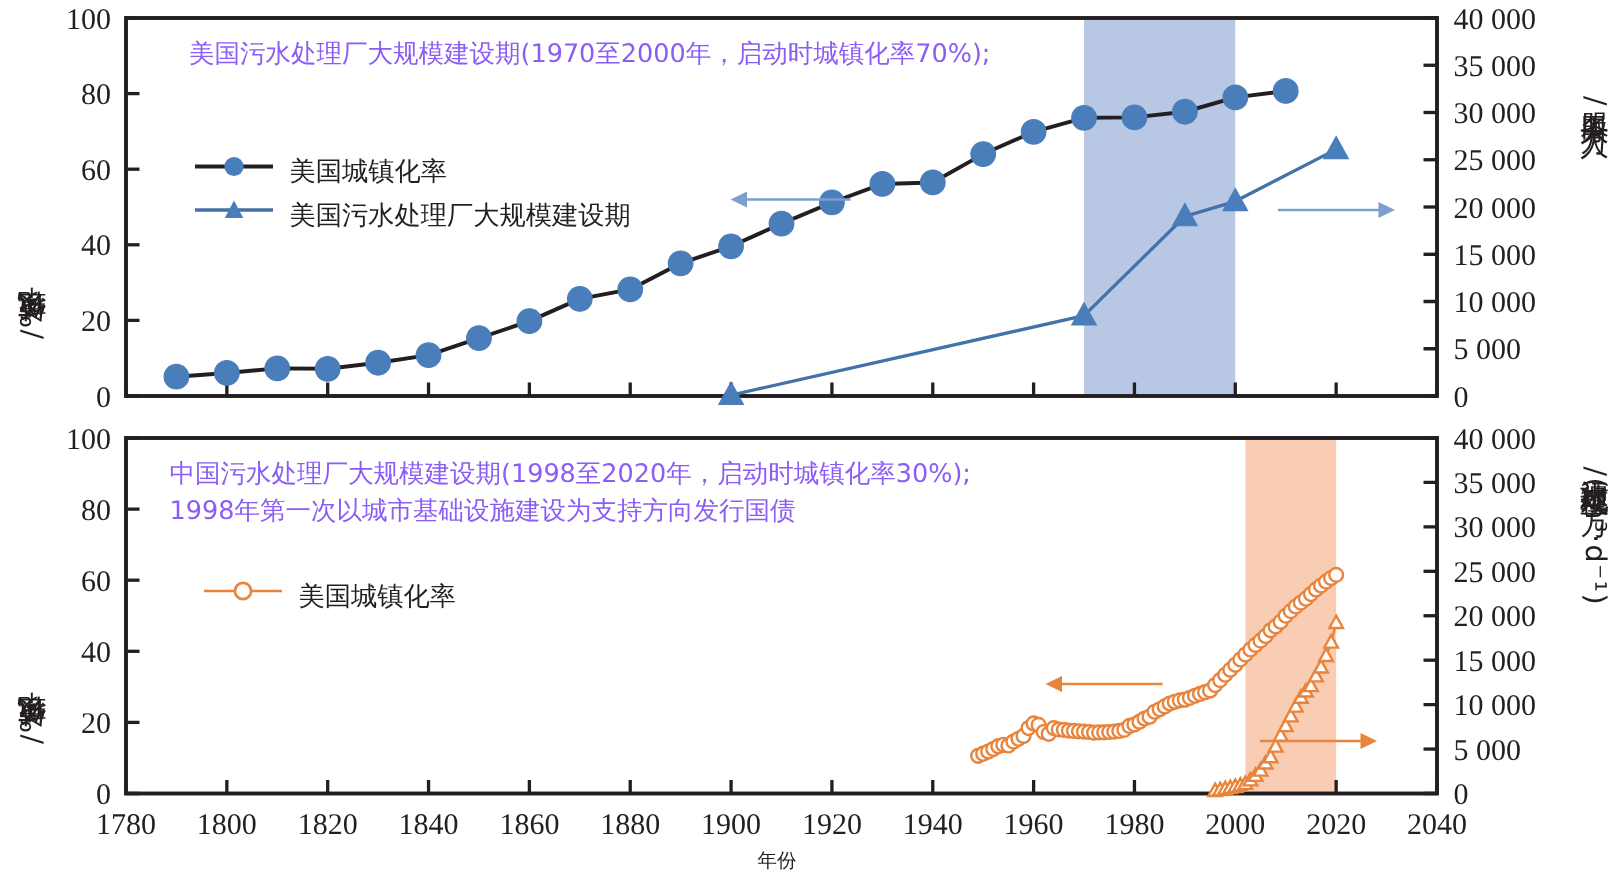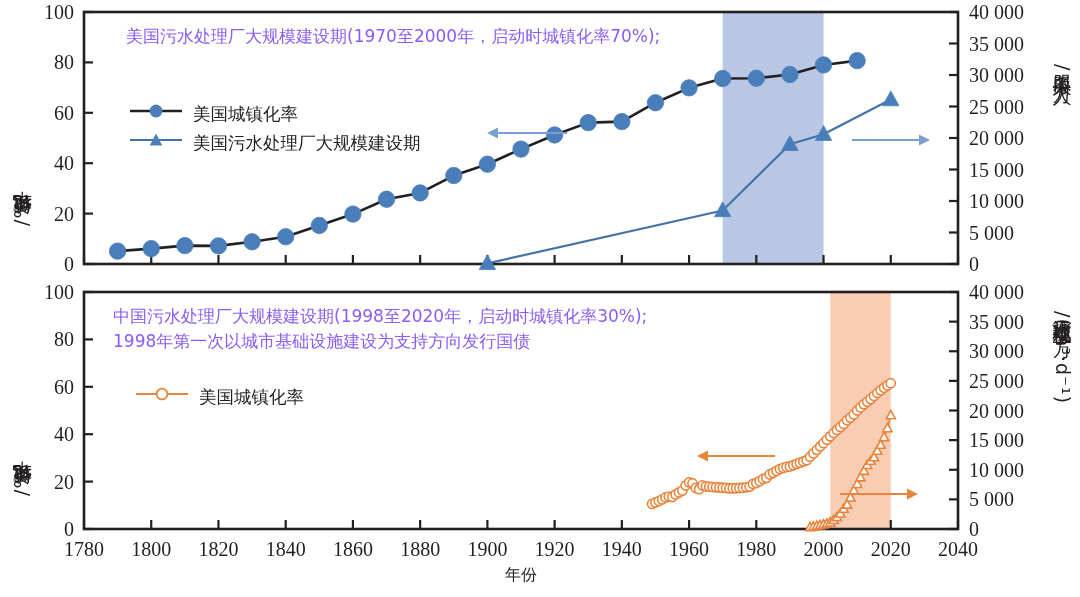--- a/index.html
+++ b/index.html
@@ -15,21 +15,21 @@
 
   .legend{position:absolute;}
   .legrow{display:flex;align-items:flex-start;height:29px;}
   .legrow .sample{width:56px;height:18px;position:relative;margin-right:9px;}
   .legrow .lbl{font-family:"DejaVu Sans",sans-serif;font-size:17.5px;color:#231f20;white-space:nowrap;}
 
   .ylabL{position:absolute;font-family:"DejaVu Sans",sans-serif;font-size:19px;
          writing-mode:vertical-rl;transform:rotate(180deg);white-space:nowrap;letter-spacing:1px;}
   .ylabR{position:absolute;font-family:"DejaVu Sans",sans-serif;font-size:19px;
          writing-mode:vertical-rl;white-space:nowrap;letter-spacing:1px;}
-  .xlab{position:absolute;font-family:Liberation Serif, serif;font-size:16px;}
+  .xlab{position:absolute;font-family:Liberation Serif, serif;font-size:13px;}
 </style>
 </head>
 <body>
 
 <div id="root">
 
   <div class="panel">
 
     <div class="ylabL" style="left:8px; top:60px; height:170px;">城镇化率/%</div>
 

